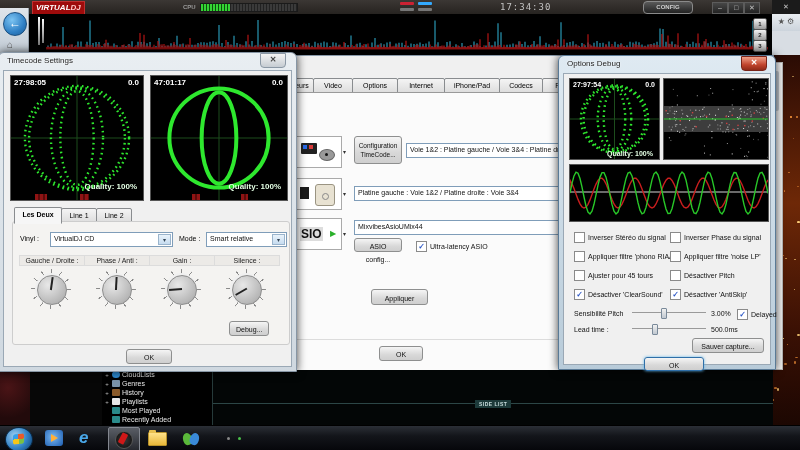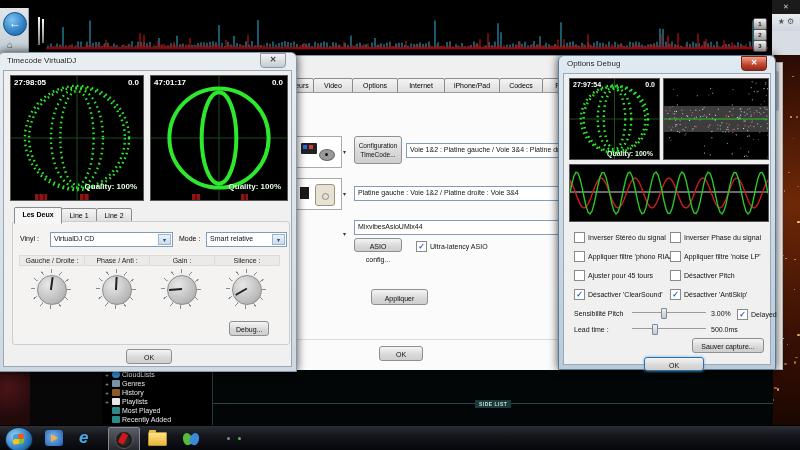--- a/index.html
+++ b/index.html
@@ -114,20 +114,40 @@
   .tico{position:absolute;left:5px;top:3px;width:18px;height:16px;}
   
   .seph{position:absolute;height:1px;background:#dcdcdc;}
 </style>
 </head>
 <body>
 
 <div id="screen">
 
   <div id="vdj" class="abs">
+    <div id="topbar" class="abs">
+      <div id="logo" class="abs"><span>VIRTUAL</span><b>DJ</b></div>
+      <div id="cpu-label" class="abs">CPU</div>
+      <div id="cpu-meter" class="abs">
+          <div id="cpu-fill" class="abs"></div>
+        </div>
+      <div class="laytoggle abs" style="left:400px">
+          <i style="background:#c23"></i>
+          <i style="background:#777"></i>
+        </div>
+      <div class="laytoggle abs" style="left:418px">
+          <i style="background:#3af"></i>
+          <i style="background:#777"></i>
+        </div>
+      <div id="clock" class="abs">17:34:30</div>
+      <div id="config-btn" class="abs">CONFIG</div>
+      <div class="winctl abs" style="left:712px">–</div>
+      <div class="winctl abs" style="left:728px">□</div>
+      <div class="winctl abs" style="left:744px">✕</div>
+    </div>
     <div id="wavezone" class="abs">
       <div class="meterbar abs" style="left:38px;height:28px"></div>
       <div class="meterbar abs" style="left:42px;height:24px;top:5px"></div>
       <svg id="topwave" width="772" height="38">
         <path id="tw-blue" fill="none" stroke-width="1.5" d="M48 34V31.435735254751396M51 34V29.583978760328133M54 34V32.73440095769912M57 34V29.39189752768348M60 34V30.714874999464897M63 34V13.084979343733274M66 34V31.985703667153466M69 34V31.819388525010734M72 34V30.630149582228693M75 34V32.147296025951995M78 34V27.60750066144741M81 34V27.61002232349013M84 34V32.72343326533373M87 34V27.760028821770113M90 34V6.481196350642108M93 34V28.899687306908746M96 34V28.04118716299589M99 34V28.12286796845629M102 34V31.98381537244833M105 34V29.302369358158842M108 34V28.735889177646435M111 34V32.69208234068569M114 34V29.513692844898298M117 34V31.272164800331073M120 34V32.742555200002414M123 34V31.016926902354196M126 34V31.9572999761241M129 34V30.123349834756624M132 34V27.286985920875793M135 34V32.45888374348119M138 34V27.701901485538997M141 34V27.901097677136352M144 34V27.72241241332256M147 34V29.33398071971442M150 34V27.962529017106878M153 34V32.77699012857722M156 34V32.04039127148706M159 34V24.059358153519852M162 34V31.689736562170896M165 34V32.14362809394655M168 34V31.60094765415459M171 34V29.243284531982283M174 34V29.74954369140302M177 34V21.839973221458482M180 34V30.241313700210917M183 34V29.554189512764193M186 34V31.61125380201789M189 34V30.92720091991462M192 34V30.725910937285942M195 34V30.761669454985146M198 34V28.952622925840608M201 34V28.179934356911076M204 34V28.272111439738474M207 34V28.695874086439552M210 34V27.83965966237693M213 34V27.205179453922984M216 34V28.33657917721969M219 34V10.942272940158041M222 34V29.01739210449969M225 34V32.04918403320442M228 34V28.026243207522782M231 34V30.579556291727144M234 34V21.655517844322844M237 34V28.99064691550594M240 34V30.12862277269765M243 34V31.74483889469171M246 34V27.24292525380986M249 34V30.55832856034782M252 34V27.10806249645914M255 34V31.594857380071122M258 34V6.035286229120235M261 34V30.915548032110348M264 34V32.341830121978106M267 34V28.821466137571942M270 34V29.75570287031853M273 34V27.46324083230609M276 34V30.452630336141507M279 34V28.906525973187073M282 34V28.000985803548705M285 34V27.102885718505313M288 34V27.95333154637056M291 34V28.940579008283365M294 34V27.569016080614652M297 34V30.05662804425537M300 34V32.90141874360918M303 34V30.054270304299084M306 34V29.720189959146172M309 34V29.037114440480764M312 34V31.816300081469258M315 34V27.771749033020694M318 34V29.268029315521954M321 34V28.641363588926087M324 34V27.481429788508187M327 34V28.384867447141964M330 34V31.963420017139715M333 34V28.233125568010436M336 34V28.8720146547407M339 34V30.729527700566468M342 34V32.8699101385986M345 34V29.008264441046986M348 34V31.042593454961942M351 34V21.58586375675437M354 34V32.33707273813759M357 34V29.636529141402118M360 34V28.713319615327435M363 34V31.95620178475799M366 34V30.243757974935583M369 34V32.66566451809633M372 34V28.499725264264143M375 34V24.000216570682923M378 34V30.779341418193347M381 34V29.160178696811283M384 34V30.266262502067846M387 34V28.570977423140302M390 34V27.774935441452513M393 34V32.78322384775766M396 34V29.41808409077026M399 34V28.643268192020834M402 34V28.714865305328214M405 34V31.124048074765152M408 34V31.807257284786207M411 34V29.52704754682586M414 34V30.02447381756477M417 34V29.71058832980254M420 34V28.39746695076929M423 34V29.887825362797745M426 34V29.424808413919436M429 34V27.49918827810287M432 34V32.15498925240477M435 34V6.439658415708532M438 34V28.21423991919227M441 34V32.51957617957125M444 34V32.698858234891134M447 34V27.916574210355325M450 34V27.297099005569283M453 34V32.5758359746895M456 34V30.33357326934746M459 34V32.31866826364708M462 34V29.1221080339151M465 34V32.28506849672881M468 34V32.595527280865014M471 34V30.94863860958658M474 34V27.453983238178296M477 34V29.246240899081453M480 34V32.2820176180834M483 34V32.89049624087778M486 34V31.375514163810532M489 34V27.92540725270538M492 34V31.134358131389302M495 34V27.61936734645598M498 34V9.179614579854352M501 34V18.168388917189272M504 34V32.81233094810151M507 34V30.83538032222324M510 34V30.52971013892894M513 34V29.39177734795575M516 34V30.916359858548436M519 34V27.217074307714157M522 34V30.123059368283982M525 34V27.69780028178254M528 34V31.348793589672443M531 34V31.092327239966174M534 34V27.098927292087545M537 34V30.465325611394515M540 34V22.13072487438597M543 34V32.8480010814257M546 34V28.627993067553263M549 34V30.12738197163091M552 34V32.154552613922654M555 34V30.101402030839306M558 34V31.910438730805385M561 34V8.339482303866877M564 34V30.904333450786925M567 34V28.690065790754772M570 34V28.069836558340974M573 34V27.20666924780545M576 34V30.2344879141238M579 34V31.929610912189638M582 34V28.89388505457616M585 34V31.368778580971423M588 34V28.48576986486361M591 34V31.53404427530898M594 34V28.64492862189418M597 34V27.056785647783794M600 34V28.99735358636703M603 34V28.650069927633773M606 34V30.67576188765269M609 34V27.479403239898105M612 34V32.56162415051909M615 34V27.762291804311M618 34V30.233409445375862M621 34V29.201498068031622M624 34V31.9402511375678M627 34V31.206997841692996M630 34V27.874691139382634M633 34V28.39520269417912M636 34V27.44371747153053M639 34V28.256236710239314M642 34V30.527790509875768M645 34V31.696994027447417M648 34V30.454722325063646M651 34V29.998212605248305M654 34V29.222453482552645M657 34V27.874974900332735M660 34V14.414209929487768M663 34V14.970329068121654M666 34V27.85352783131112M669 34V29.678037991131674M672 34V27.37637928145769M675 34V30.248202118672523M678 34V31.27434894548466M681 34V31.68866651723565M684 34V32.934102759665855M687 34V27.628200232343843M690 34V30.053184467858255M693 34V27.80119311381187M696 34V29.321093230657787M699 34V29.282273259145335M702 34V32.16312001699727M705 34V27.418188158617443M708 34V29.234313579385315M711 34V27.680948085468703M714 34V30.998845421708584M717 34V27.209641884178687M720 34V32.434203986746354M723 34V31.27296905232266M726 34V30.02413744899637M729 34V29.91547426624013M732 34V32.309272574870505M735 34V31.595418012046917M738 34V28.21203745119834M741 34V29.82457700503272M744 34V31.816291453696923M747 34V32.63961031643656M750 34V27.39838503785356M753 34V6.807050774249738M756 34V31.475955652294658M759 34V32.394891455487766M762 34V23.128553920951M765 34V29.681061715204763" stroke="#20788f"></path>
         <path id="tw-red" fill="none" stroke-width="1.2" d="M48 35V32.39122169389912M50 35V33.39835572028456M52 35V32.277955596464665M54 35V32.32229988385099M56 35V31.943479425247517M58 35V32.5731690295847M60 35V32.35102617663845M62 35V30.65146351449725M64 35V32.472026881981655M66 35V31.022461206197022M68 35V33.81334415814529M70 35V30.594787206777738M72 35V30.336556039907297M74 35V33.17526769599657M76 35V31.068287224074957M78 35V33.62409294937928M80 35V32.275056171359054M82 35V32.49363567982504M84 35V33.57386228981142M86 35V30.206191137529068M88 35V30.915116528475245M90 35V31.24506062140924M92 35V31.05266966906035M94 35V32.88256950438142M96 35V32.509948955154954M98 35V30.084685456047154M100 35V31.283598319293745M102 35V32.85848186298203M104 35V30.00783227011926M106 35V25.743477249398584M108 35V30.781709146118587M110 35V31.695425364047022M112 35V31.870097991949926M114 35V33.9304548520271M116 35V31.00961295748577M118 35V33.55941964851665M120 35V33.510234020422324M122 35V30.967066422555163M124 35V30.510808293014207M126 35V33.7604538890349M128 35V30.65815169953655M130 35V31.206360329504292M132 35V32.4604471020682M134 35V33.80804329170289M136 35V31.026552558423276M138 35V31.55220228878418M140 35V19.062373871012767M142 35V30.271063510454756M144 35V20.678932847771296M146 35V31.537627680943174M148 35V32.043715669793876M150 35V30.710226826700488M152 35V33.718700071665786M154 35V30.700110286800243M156 35V33.59135981816396M158 35V26.93226398524468M160 35V30.496626677222842M162 35V30.308564847478905M164 35V30.124251019267483M166 35V31.606085839497897M168 35V31.427542424494188M170 35V31.817059325900424M172 35V31.531493880567837M174 35V27.952283676225825M176 35V30.931100018756045M178 35V31.642018492166894M180 35V32.43744760865227M182 35V30.178503794678722M184 35V33.84931672543721M186 35V30.497740870573438M188 35V30.352708459064694M190 35V23.94644105851019M192 35V33.87872329721168M194 35V31.18196985366846M196 35V30.725491695443864M198 35V33.317937340269765M200 35V30.359100265595643M202 35V30.940095382249027M204 35V31.18454413916196M206 35V30.661265120218168M208 35V31.488641301863193M210 35V32.41548992247111M212 35V31.30701663033432M214 35V30.100828476297124M216 35V30.94832058108799M218 35V30.274655193218337M220 35V32.09349232823285M222 35V32.697163799170944M224 35V33.764599136898575M226 35V26.096676180649865M228 35V30.800523350388055M230 35V30.731180185792585M232 35V31.045626970494922M234 35V32.851669206680576M236 35V31.22272815426007M238 35V33.83392451137021M240 35V30.99650451401086M242 35V30.724841110745835M244 35V31.24336675984942M246 35V33.086787376127575M248 35V20.874654871818915M250 35V31.71131307338891M252 35V32.522488271129546M254 35V32.48689772118204M256 35V31.02842979553548M258 35V32.572904208010485M260 35V30.81090915799649M262 35V32.32143864888765M264 35V30.3827620970005M266 35V32.657978193209495M268 35V33.963422609476105M270 35V30.503992161016907M272 35V33.177299072582876M274 35V32.67531798904544M276 35V33.1097889445302M278 35V32.443616143634365M280 35V32.633536757265006M282 35V33.25908396731088M284 35V33.1780490349876M286 35V30.492331778859874M288 35V31.824055881157545M290 35V33.21989149563941M292 35V33.98372412472205M294 35V30.07816934030418M296 35V33.86658838198827M298 35V33.982643792397646M300 35V30.93582834719486M302 35V31.395126507335867M304 35V28.7520482622795M306 35V31.508152714701442M308 35V31.61531537101386M310 35V33.64066720178382M312 35V32.35001744625625M314 35V33.28557856720201M316 35V33.87945008458544M318 35V30.626343334385354M320 35V31.339993065847082M322 35V32.93342751587435M324 35V33.970058530555136M326 35V33.96313557213318M328 35V33.559078408199866M330 35V33.566780403054686M332 35V32.481191863529936M334 35V31.467393577782154M336 35V32.26501504996094M338 35V32.22646309352781M340 35V30.733577955855793M342 35V33.74127569410078M344 35V27.989105779206895M346 35V33.7341115398957M348 35V33.02581078700061M350 35V33.48488193726394M352 35V30.964235004486625M354 35V32.98687566955894M356 35V30.4907033818265M358 35V33.966581907107766M360 35V33.889160998113994M362 35V31.343338991209556M364 35V30.033328371137998M366 35V33.93597072918712M368 35V29.405566947257874M370 35V33.786486677726025M372 35V33.12584195059065M374 35V33.327739178821325M376 35V31.144608757060304M378 35V33.658190060247755M380 35V30.15780977539616M382 35V33.59966482389703M384 35V31.4468538134577M386 35V33.22306345367016M388 35V33.61827699822293M390 35V30.023995993670074M392 35V32.286956652201226M394 35V31.7827477929102M396 35V32.7065095690575M398 35V30.44040021134559M400 35V33.3594983720032M402 35V33.146699254935M404 35V33.565879057890676M406 35V26.649276347667573M408 35V33.26443938317915M410 35V33.60893792640834M412 35V33.387739570526286M414 35V32.731565387328885M416 35V30.94550803161483M418 35V30.6618981308592M420 35V33.32708735918956M422 35V32.23182402096308M424 35V32.04572730979218M426 35V33.219644931712956M428 35V33.77720462334212M430 35V30.502516929294224M432 35V32.729101148773495M434 35V32.54597975245955M436 35V30.524970846495112M438 35V32.5814475019376M440 35V31.8902519614856M442 35V31.493383292804186M444 35V31.48730205813763M446 35V33.210639023785774M448 35V31.693004262490668M450 35V30.605112143142666M452 35V33.30714842831117M454 35V33.767157789211325M456 35V32.52975940263353M458 35V31.168998377942014M460 35V33.889766436018874M462 35V32.56627351537639M464 35V32.258051018350784M466 35V33.66334054975926M468 35V31.965043774789685M470 35V31.579616271694945M472 35V33.67148079894086M474 35V30.879539447314823M476 35V30.38557694870307M478 35V30.593559835382532M480 35V25.31421947214483M482 35V33.50354914530346M484 35V31.20333109665817M486 35V33.157960109020564M488 35V19.351040732744636M490 35V31.596793847902116M492 35V33.78781842803015M494 35V31.624606049444807M496 35V32.34382863451905M498 35V31.149098698584876M500 35V31.00833836803601M502 35V33.58722569960506M504 35V30.71513843197149M506 35V32.64061662677704M508 35V33.16238500511385M510 35V33.75340049329838M512 35V32.941182177020785M514 35V33.808308983132385M516 35V30.279257828499777M518 35V30.640673587397053M520 35V27.60119219711106M522 35V32.75483763346208M524 35V32.466772201688386M526 35V33.89820574964313M528 35V33.783675102416275M530 35V32.690137683735294M532 35V30.057410193633945M534 35V32.741886777217445M536 35V32.1243059216646M538 35V30.17438349508419M540 35V31.19539646301204M542 35V31.543045780408683M544 35V31.039342089108818M546 35V33.41719309772234M548 35V33.16019957473511M550 35V31.762993900926315M552 35V31.149642210989093M554 35V31.810054461383288M556 35V30.682804638837837M558 35V25.52870239388603M560 35V32.67630985876374M562 35V31.75544080406215M564 35V25.138594706141667M566 35V32.95543606158134M568 35V31.39876669151651M570 35V31.479032500404415M572 35V31.830829451713164M574 35V31.249210026696886M576 35V31.34450003194832M578 35V31.30511033782042M580 35V33.64829757606997M582 35V32.226461335190784M584 35V30.04688992726006M586 35V33.87837755115627M588 35V20.316914948316715M590 35V30.34094064512334M592 35V31.6254357144355M594 35V32.168661008667506M596 35V32.41994565279221M598 35V32.83894563598509M600 35V33.42235224853379M602 35V33.57029303702074M604 35V32.635399124880976M606 35V30.015134898952738M608 35V32.350264205760446M610 35V32.737969088711765M612 35V30.088157903444095M614 35V31.72668882539807M616 35V33.89983819047913M618 35V33.9153013117217M620 35V30.938613804494317M622 35V30.13936940028303M624 35V32.0479290308654M626 35V32.92803192461284M628 35V32.984959799323676M630 35V32.56894595295607M632 35V33.72880925970562M634 35V30.108851335993435M636 35V30.23872766654879M638 35V31.051559024048764M640 35V31.1563715437224M642 35V33.74949939164775M644 35V32.28104781838183M646 35V32.47831342670988M648 35V32.30991656254508M650 35V30.174143968231114M652 35V30.787931381160362M654 35V31.088186996564357M656 35V30.81307864599539M658 35V30.984130371820243M660 35V33.8283855318224M662 35V20.016206362757927M664 35V31.947429095370428M666 35V32.62460672046272M668 35V21.446898709259415M670 35V30.063938800275295M672 35V30.528525866814203M674 35V33.83128270685267M676 35V30.607601482704098M678 35V19.328924135923817M680 35V32.980796275185796M682 35V32.051379089267634M684 35V33.03426850728424M686 35V30.127973247379053M688 35V32.91873633997456M690 35V32.399662490188916M692 35V33.43207475516576M694 35V33.05206230611171M696 35V33.88241879636534M698 35V19.62034757510775M700 35V33.18003935514951M702 35V30.675657537149107M704 35V27.373531236487224M706 35V25.036006055323412M708 35V31.979268356216732M710 35V31.760141706913775M712 35V32.93575379202876M714 35V33.40601805756149M716 35V32.908177632330066M718 35V30.828666469468114M720 35V33.30095645193987M722 35V33.699869699636416M724 35V26.348965619387556M726 35V30.083250457459712M728 35V31.70029596504769M730 35V32.100541812414555M732 35V28.615960527498256M734 35V30.501542326296466M736 35V31.50463363784581M738 35V31.5042713608147M740 35V33.2097005877689M742 35V30.745466254998682M744 35V32.001849981957044M746 35V30.113961899706144M748 35V33.996006270868705M750 35V32.3691993553048M752 35V31.82036275873909M754 35V33.54515109562555M756 35V32.479449802301566M758 35V30.288136161997976M760 35V32.10628309385212M762 35V31.40036876378598M764 35V27.916234703695512M766 35V30.75230205280348" stroke="#b41414"></path>
         <rect x="46" y="33" width="722" height="2.5" fill="#8f0f0f" opacity="0.85"></rect>
       </svg>
       <div class="wavebtn abs" style="top:4px">1</div>
       <div class="wavebtn abs" style="top:15px">2</div>
@@ -251,35 +271,39 @@
 
     <div class="abs" style="left:8px;top:122px;width:44px;height:30px;background:#fff;border:1px solid #aaa;">
       <div class="abs" style="left:3px;top:8px;width:9px;height:12px;background:#1a1a1a"></div>
       <div class="abs" style="left:18px;top:5px;width:18px;height:20px;background:#e8e2d2;border:1px solid #9a9482;border-radius:3px">
           <i class="abs" style="left:6px;top:8px;width:5px;height:5px;border-radius:50%;border:1px solid #888"></i>
         </div>
     </div>
     <div class="abs" style="left:55px;top:134px;font-size:6px;color:#333">▾</div>
     <div class="combo" style="left:66px;top:130px;width:210px"><span>Platine gauche : Voie 1&amp;2 / Platine droite : Voie 3&amp;4</span></div>
 
+    <div class="abs" style="left:8px;top:162px;width:44px;height:30px;background:#fff;border:1px solid #aaa;">
+      <span class="abs" style="left:3px;top:8px;font-size:12px;font-weight:bold;color:#111;background:#ddd;padding:0 1px">SIO</span>
+      <span class="abs" style="left:33px;top:10px;color:#2ab02a;font-size:8px">▶</span>
+    </div>
     <div class="abs" style="left:55px;top:174px;font-size:6px;color:#333">▾</div>
     <div class="combo" style="left:66px;top:164px;width:210px"><span>MixvibesAsioUMix44</span></div>
     <button class="btn7" style="left:66px;top:182px;width:48px;height:14px;line-height:13px">ASIO config...</button>
     <div class="cbrow" style="left:128px;top:185px">
       <span class="cb" style="color: rgb(42, 86, 198);">✓</span>
       <span class="cb-label">Ultra-latency ASIO</span>
     </div>
 
     <button class="btn7" style="left:83px;top:233px;width:57px;height:16px;line-height:15px">Appliquer</button>
     <div class="seph" style="left:0;top:283px;width:485px"></div>
     <button class="btn7" style="left:91px;top:290px;width:44px;height:15px;line-height:14px">OK</button>
   </div>
 
   <div class="abs dialog frame-inactive" style="left:-2px;top:52px;width:297px;height:318px;z-index:4;">
-    <div class="dtitle">Timecode VirtualDJ</div>
+    <div class="dtitle">Timecode Settings</div>
     <div class="xbtn xgray" style="right:10px;top:0">✕</div>
     <div class="dbody" style="top:17px">
 
       <div class="scope" style="left:6px;top:4px;width:132px;height:124px">
         <svg width="132" height="124" class="sc-dotted">
             <line x1="66" y1="0" x2="66" y2="124" stroke="#1d4d1d" stroke-width="1"></line>
             <line x1="0" y1="62" x2="132" y2="62" stroke="#1d4d1d" stroke-width="1"></line>
             <ellipse cx="66" cy="62" rx="52.08" ry="52.08" fill="none" stroke="#2ee82e" stroke-width="2.4" stroke-dasharray="1.6 3.4"></ellipse>
             <ellipse cx="66" cy="62" rx="47.9136" ry="50.517599999999995" fill="none" stroke="#2ee82e" stroke-width="2.4" stroke-dasharray="1.6 3.4"></ellipse>
             <ellipse cx="66" cy="62" rx="26.04" ry="49.476" fill="none" stroke="#2ee82e" stroke-width="2.4" stroke-dasharray="1.6 3.4"></ellipse>

